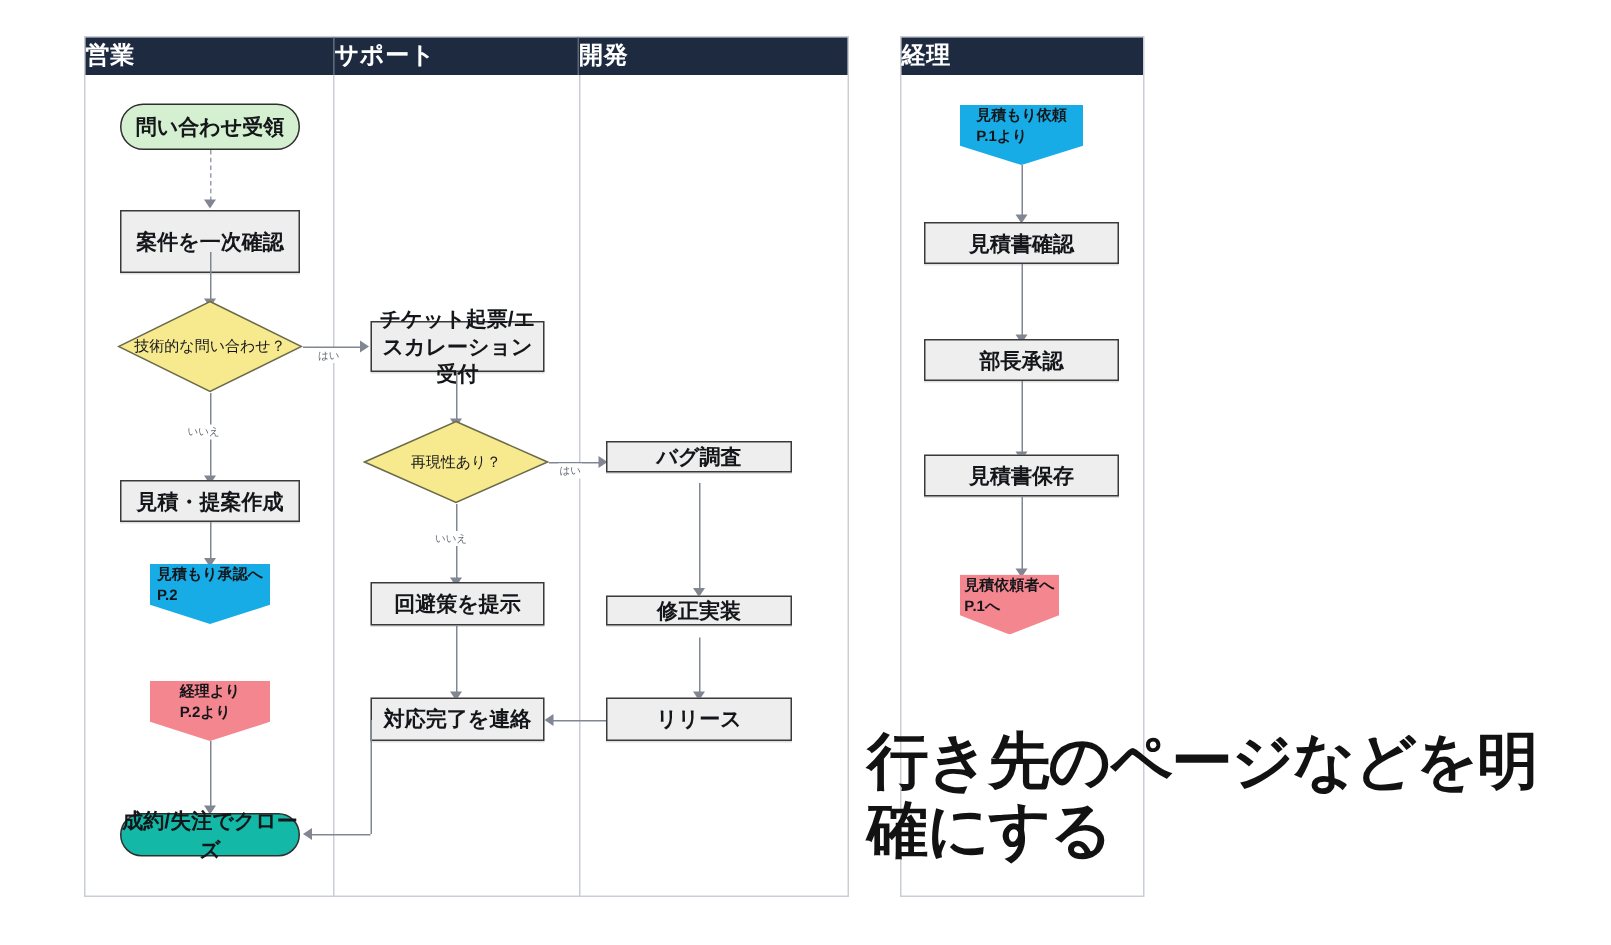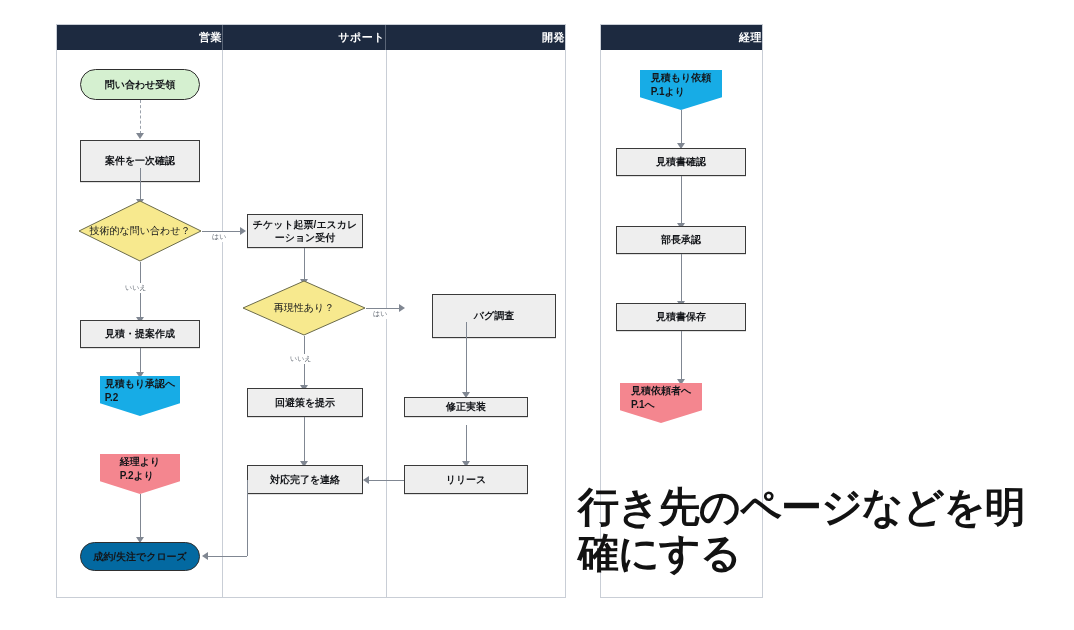--- a/index.html
+++ b/index.html
@@ -10,45 +10,45 @@
     overflow:hidden;
     position:relative;
   }
   #canvas{position:absolute;left:0;top:0;width:1074px;height:630px;}
 
   
   .pool{position:absolute;box-sizing:border-box;border:1px solid #c9ced6;background:#ffffff;}
   .lane-head{
     position:absolute;box-sizing:border-box;
     background:#1d2a40;color:#ffffff;
-    font-size:11px;font-weight:700;
-    display:flex;align-items:center;justify-content:flex-end;
+    font-size:16px;font-weight:700;
+    display:flex;align-items:center;justify-content:flex-start;
     letter-spacing:.5px;
     border-right:1px solid #5a6577;
   }
   .lane-head.last{border-right:none;}
   .lane-div{position:absolute;width:1px;background:#c9ced6;}
 
   
   .node{
     position:absolute;box-sizing:border-box;
     display:flex;align-items:center;justify-content:center;
     text-align:center;
-    font-size:10px;line-height:1.35;color:#14161a;
+    font-size:14px;line-height:1.35;color:#14161a;
     font-weight:600;
   }
   .proc{
     background:#eeeeee;border:1px solid #3a3a3a;
     box-shadow:0 1px 0 rgba(0,0,0,.12);
   }
   .term{
     border:1px solid #2f2f2f;border-radius:999px;
   }
   .term-start{background:#d5f0d0;}
-  .term-end{background:#0369a1;}
+  .term-end{background:#14b8a6;}
   .dec-wrap{position:absolute;}
   .dec-label{
     position:absolute;inset:0;
     display:flex;align-items:center;justify-content:center;
     text-align:center;font-size:10px;font-weight:400;color:#14161a;
     z-index:2;
   }
   .offpage{
     position:absolute;
     display:flex;align-items:center;justify-content:center;
@@ -199,21 +199,21 @@
   <div class="arrow down" style="left:300px;top:461px;"></div>
 
   <div class="node proc" style="left:247px;top:465px;width:116px;height:29px;">
     <span>対応完了を連絡</span>
   </div>
 
   <div class="ln v" style="left:247px;top:480px;height:76px;"></div>
   <div class="ln h" style="left:206px;top:556px;width:41px;"></div>
   <div class="arrow left" style="left:202px;top:552px;"></div>
 
-  <div class="node proc" style="left:404px;top:294px;width:124px;height:44px;margin-left:28px;">
+  <div class="node proc" style="left:404px;top:294px;width:124px;height:21px;">
     <span>バグ調査</span>
   </div>
 
   <div class="ln v" style="left:466px;top:322px;height:72px;"></div>
   <div class="arrow down" style="left:462px;top:392px;"></div>
 
   <div class="node proc" style="left:404px;top:397px;width:124px;height:20px;">
     <span>修正実装</span>
   </div>
 
@@ -251,21 +251,21 @@
   <div class="ln v" style="left:681px;top:254px;height:49px;"></div>
   <div class="arrow down" style="left:677px;top:301px;"></div>
 
   <div class="node proc" style="left:616px;top:303px;width:130px;height:28px;">
     <span>見積書保存</span>
   </div>
 
   <div class="ln v" style="left:681px;top:331px;height:50px;"></div>
   <div class="arrow down" style="left:677px;top:379px;"></div>
 
-  <div class="offpage red" style="left:620px;top:383px;width:82px;height:40px;">
+  <div class="offpage red" style="left:640px;top:383px;width:66px;height:40px;">
     <div class="txt">
       <div>見積依頼者へ</div>
       <div>P.1へ</div>
     </div>
   </div>
 
   <div class="annot" style="left:578px;top:485px;width:470px;">行き先のページなどを明確にする</div>
 
 </div>
 

